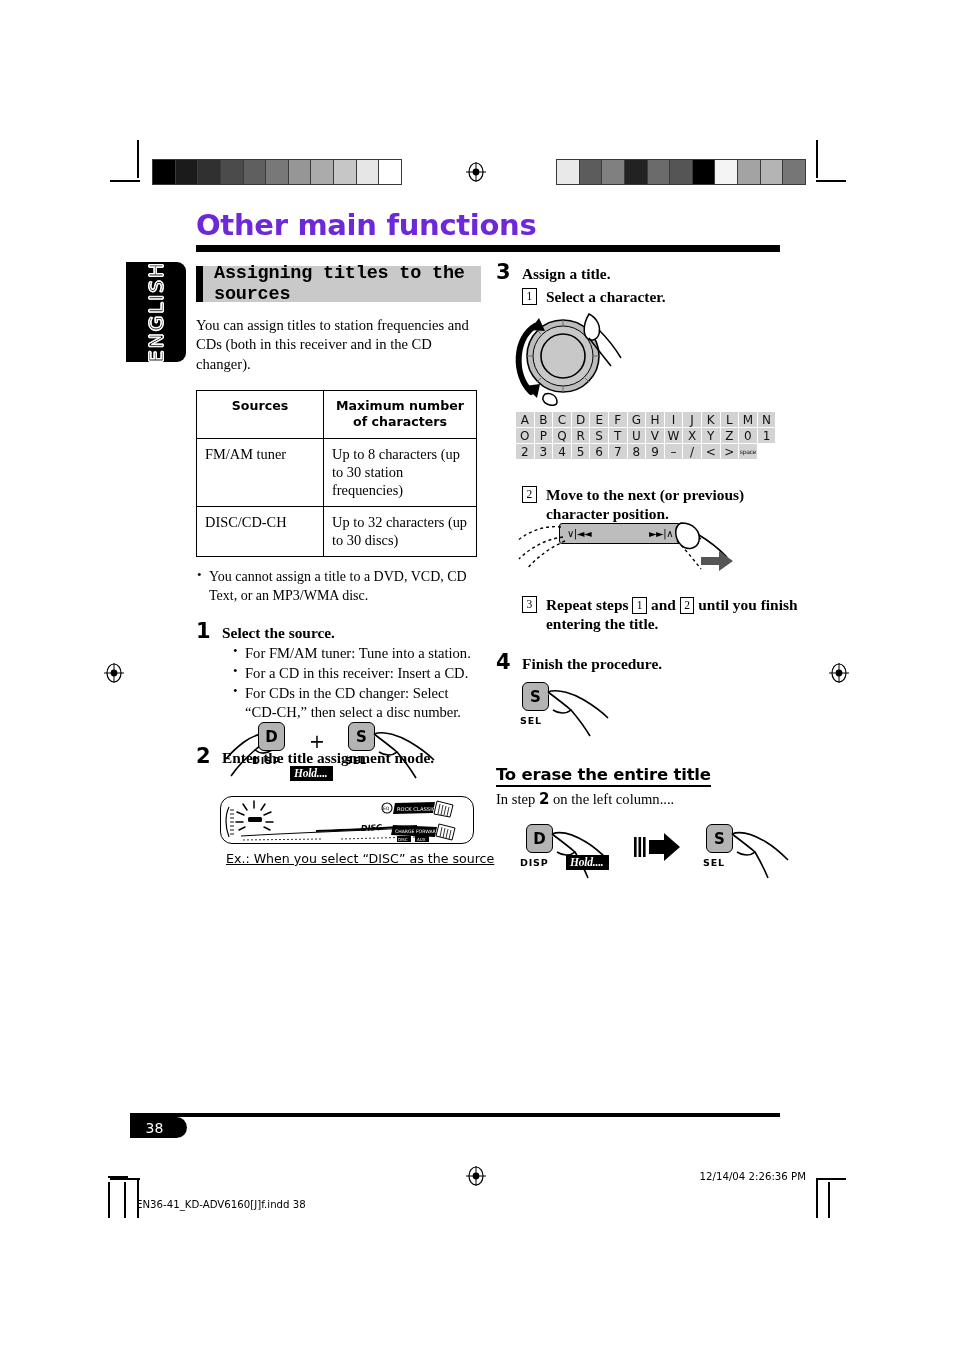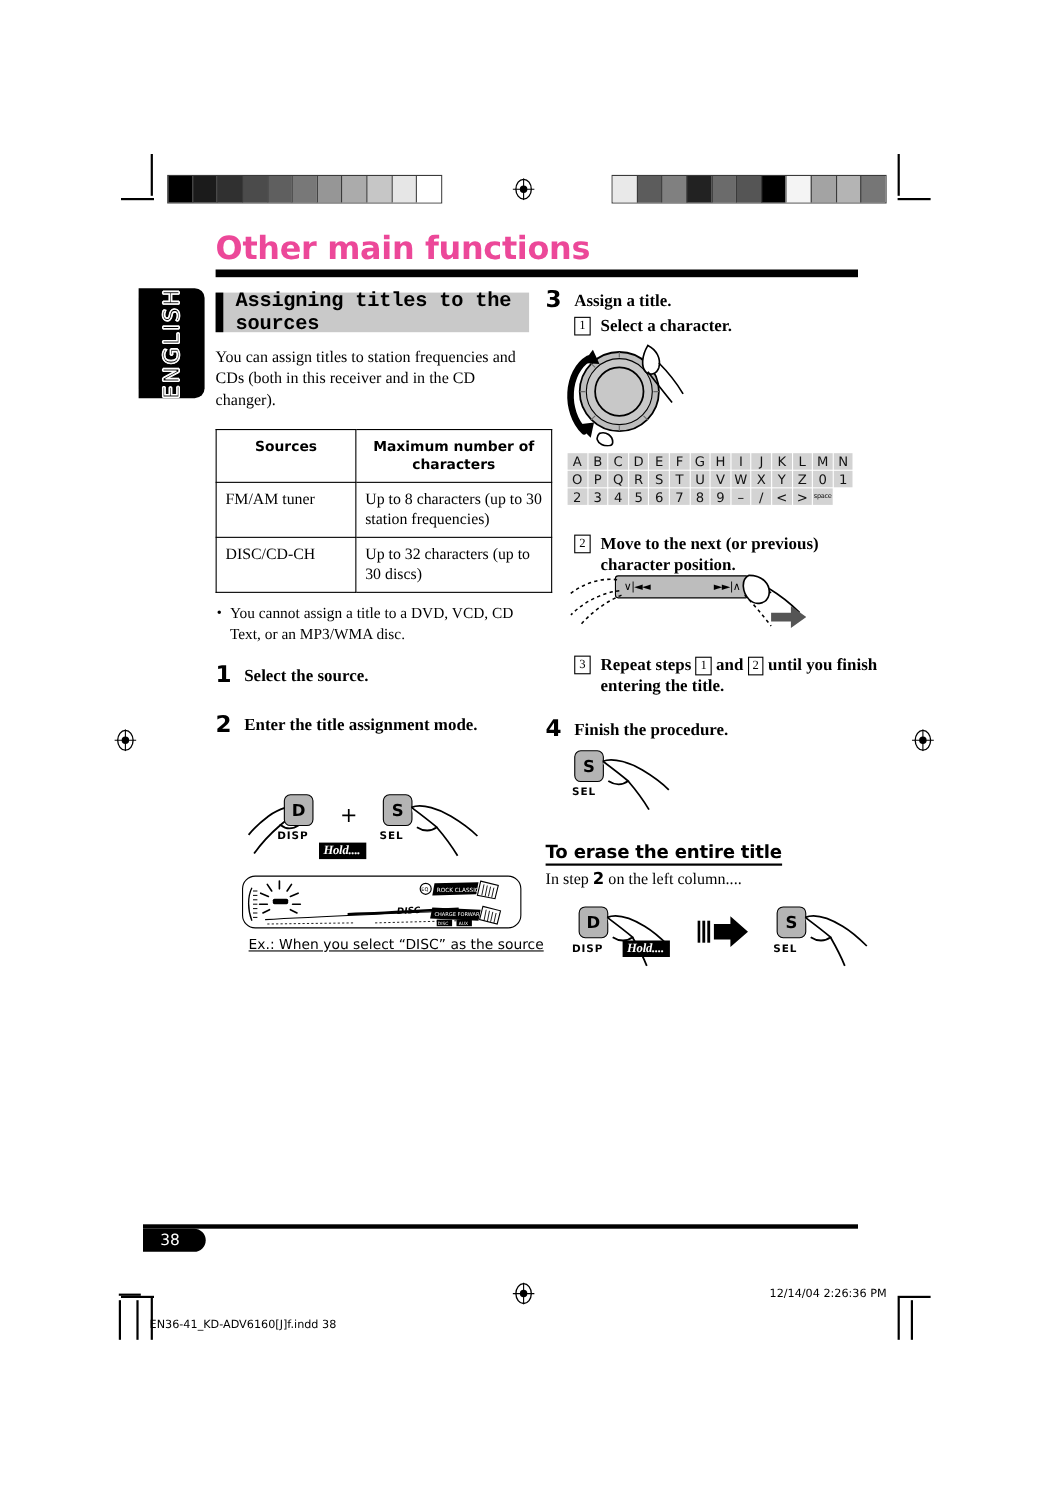--- a/index.html
+++ b/index.html
@@ -37,21 +37,21 @@
 
   
   .page-title {
     position: absolute;
     left: 196px;
     top: 208px;
     font-family: "DejaVu Sans", sans-serif;
     font-weight: bold;
     font-size: 29px;
     letter-spacing: -0.3px;
-    color: #ec4899;
+    color: #6d28d9;
   }
   .title-rule {
     position: absolute;
     left: 196px;
     top: 245px;
     width: 584px;
     height: 7px;
     background: #000;
   }
 
@@ -111,21 +111,21 @@
 
   .body-text {
     font-family: "Liberation Serif", serif;
     font-size: 14.6px;
     line-height: 1.32;
   }
 
   
   table.src-table {
     border-collapse: collapse;
-    width: 306px;
+    width: 281px;
     margin-top: 16px;
     font-size: 14.4px;
   }
   table.src-table th, table.src-table td {
     border: 1px solid #000;
     padding: 6px 8px 7px 8px;
     vertical-align: top;
     line-height: 1.25;
   }
   table.src-table th {
@@ -445,20 +445,25 @@
     </tbody>
   </table>
 
   <ul class="bullets">
     <li>You cannot assign a title to a DVD, VCD, CD Text, or an MP3/WMA disc.</li>
   </ul>
 
   <div class="step">
     <div class="num">1</div>
     <div class="head">Select the source.</div>
+    <ul class="bullets">
+      <li>For FM/AM tuner: Tune into a station.</li>
+      <li>For a CD in this receiver: Insert a CD.</li>
+      <li>For CDs in the CD changer: Select “CD-CH,” then select a disc number.</li>
+    </ul>
   </div>
 
   <div class="step" style="margin-top:26px;">
     <div class="num">2</div>
     <div class="head">Enter the title assignment mode.</div>
   </div>
 </div>
 
 <div class="btn-art" style="position:absolute; left:222px; top:718px; width:260px; height:70px;">
 

